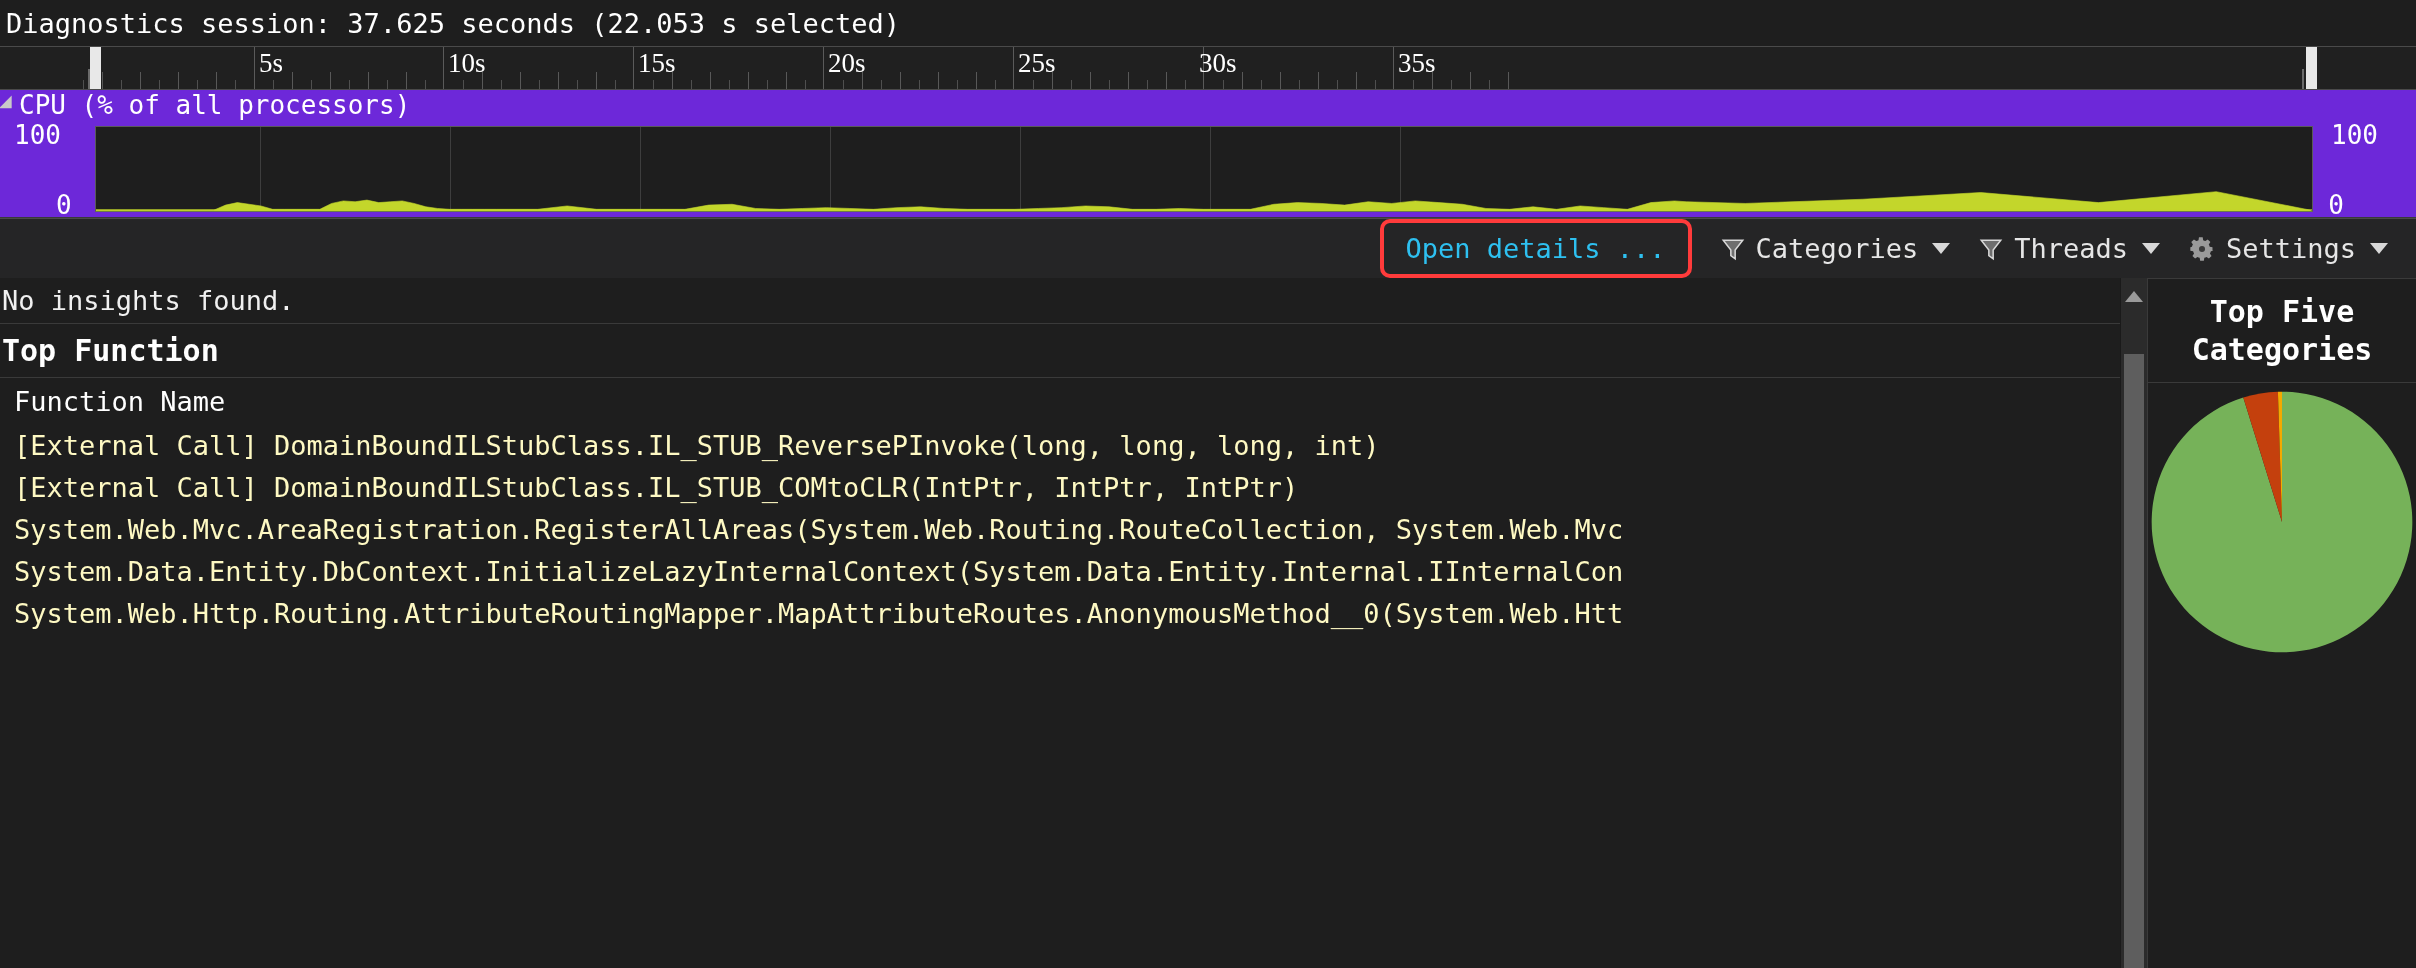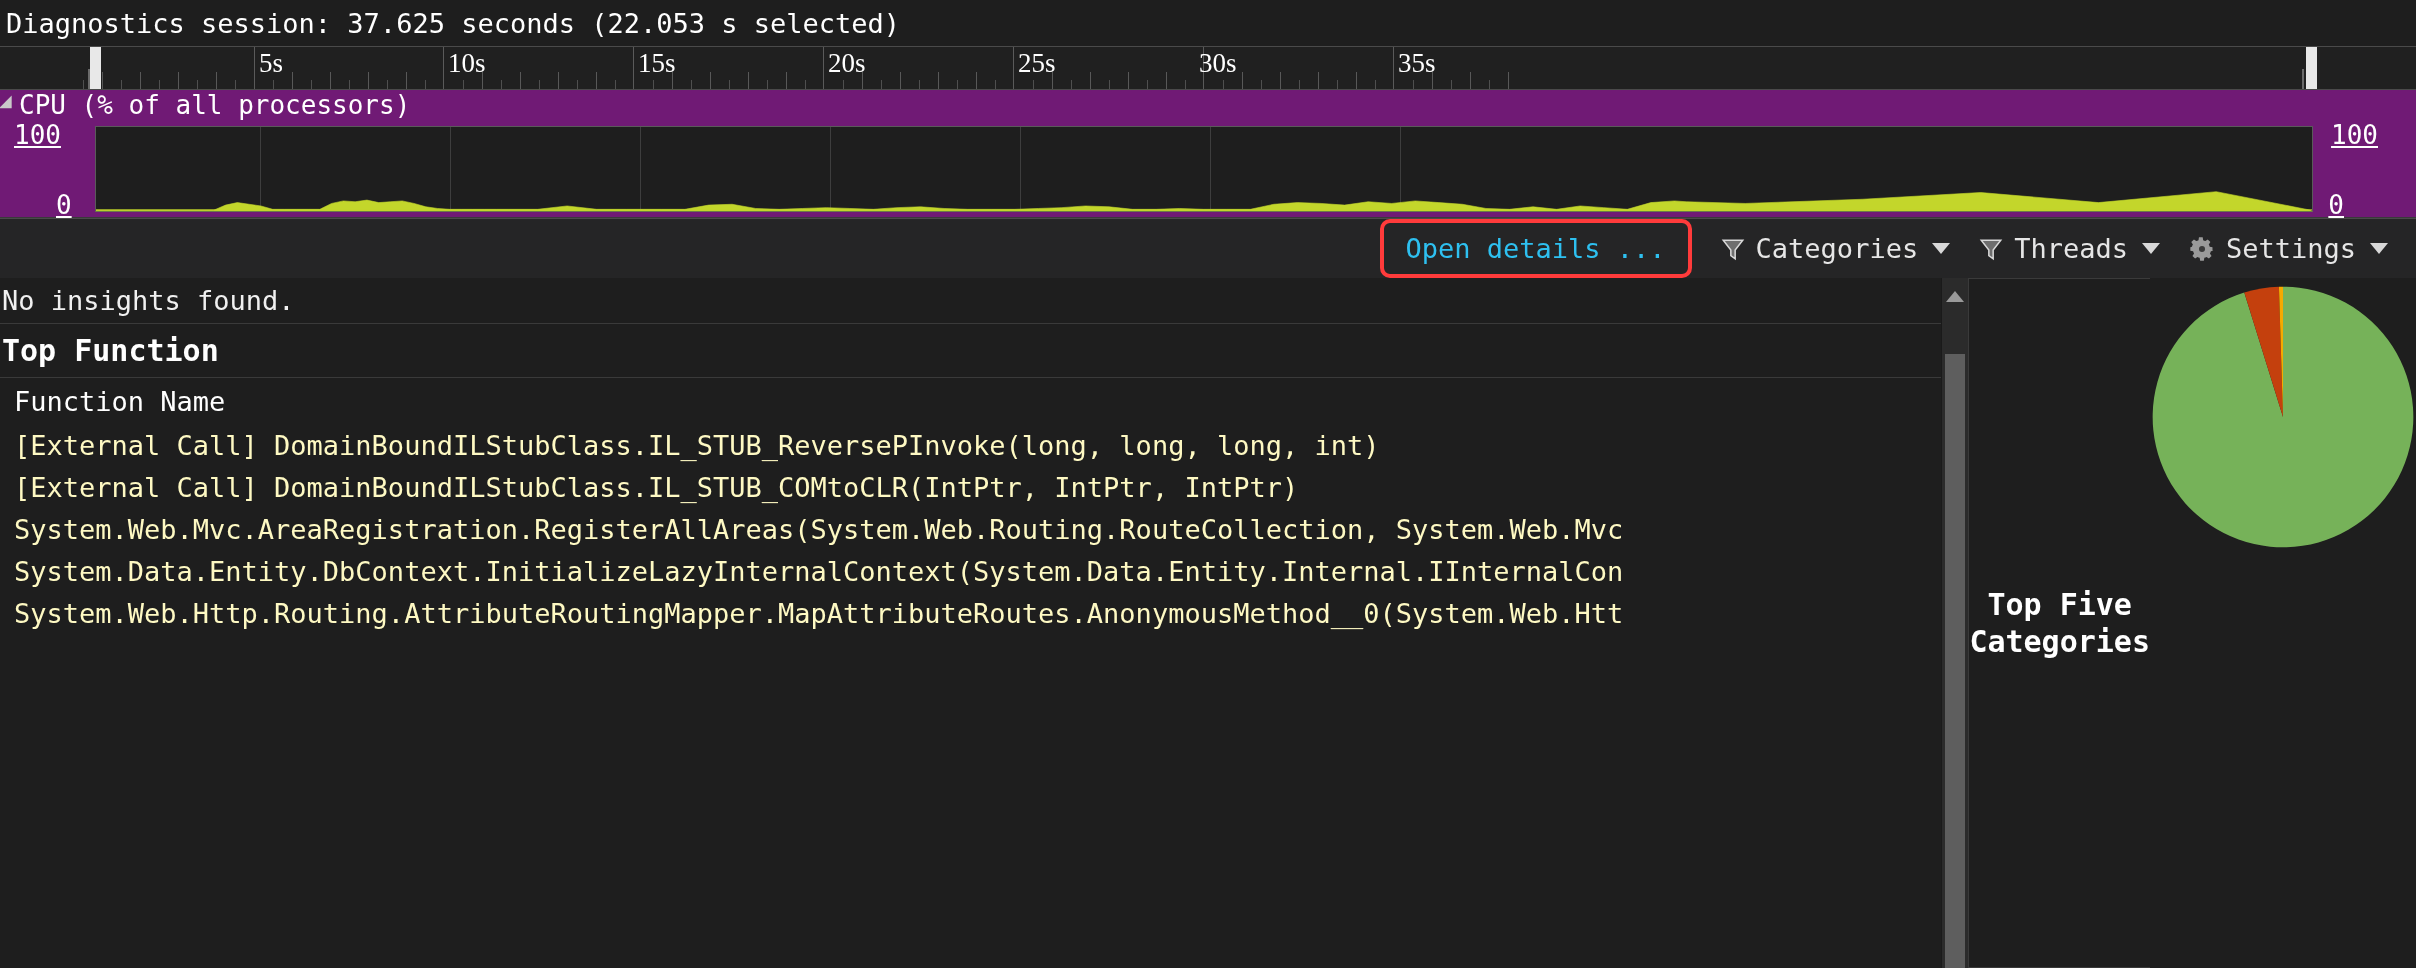--- a/index.html
+++ b/index.html
@@ -94,21 +94,21 @@
     width: 2px;
     height: 20px;
     background: #6a6a6a;
     z-index: 5;
   }
 
   
   .cpu-track {
     flex: 0 0 128px;
     position: relative;
-    background: #701a75;
+    background: #6d28d9;
     border-bottom: 1px solid #3a3a3a;
     box-sizing: border-box;
   }
   .cpu-title-row {
     position: absolute;
     left: 0; top: 0;
     height: 30px;
     display: flex;
     align-items: center;
     font-size: 26px;
@@ -146,21 +146,20 @@
     position: absolute;
     left: 0; top: 0;
     width: 100%;
     height: 100%;
     display: block;
   }
   .axis-label {
     position: absolute;
     font-size: 26px;
     color: #ffffff;
-    text-decoration: underline;
   }
   .axis-left-top  { left: 14px;  top: 30px; }
   .axis-left-bot  { left: 56px;  top: 100px; }
   .axis-right-top { right: 38px; top: 30px; }
   .axis-right-bot { right: 72px; top: 100px; }
 
   
   .toolbar {
     flex: 0 0 60px;
     position: relative;
@@ -291,21 +290,21 @@
     bottom: 0;
     background: #5e5e5e;
   }
 
   
   .right-pane {
     flex: 0 0 268px;
     background: #1e1e1e;
     border-left: 1px solid #3a3a3a;
     display: flex;
-    flex-direction: row;
+    flex-direction: column;
   }
   .cat-title {
     flex: 0 0 103px;
     display: flex;
     flex-direction: column;
     align-items: center;
     justify-content: center;
     font-size: 30px;
     font-weight: bold;
     color: #ffffff;

